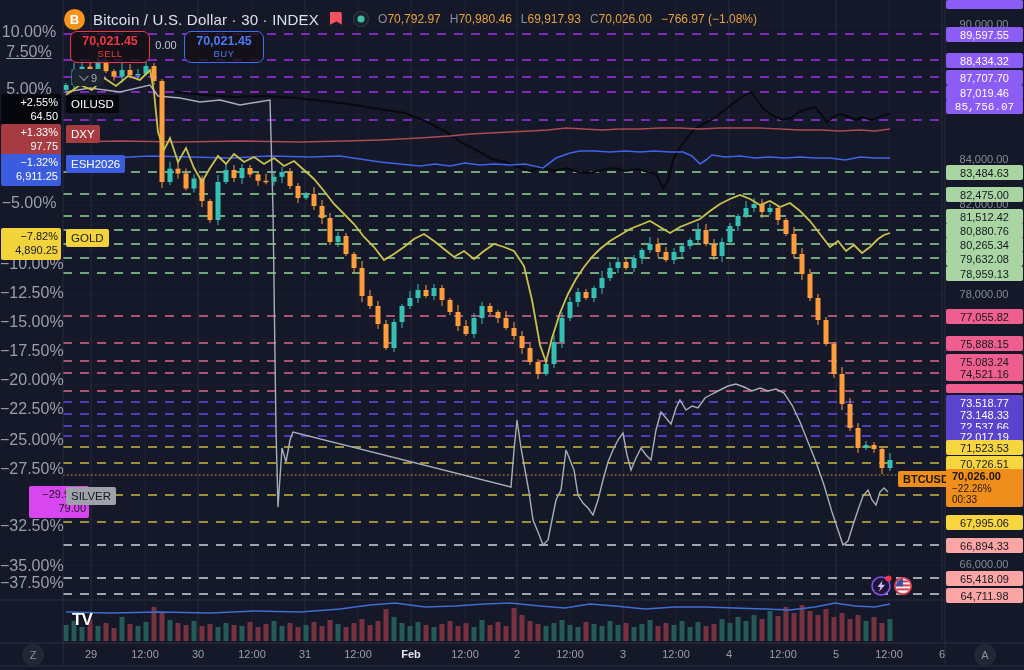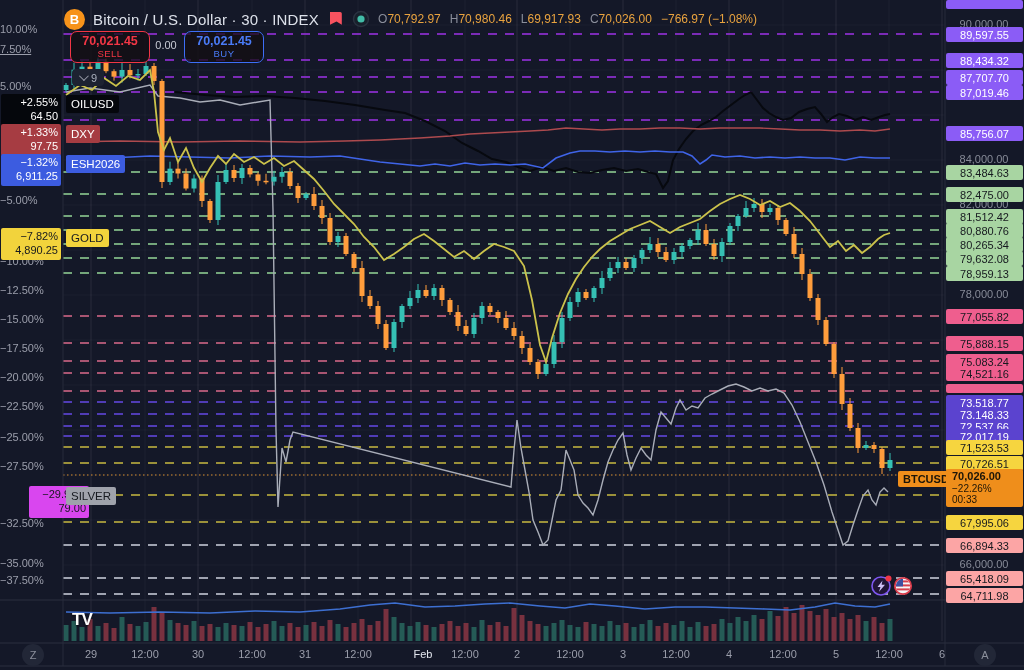--- a/index.html
+++ b/index.html
@@ -18,23 +18,23 @@
              display:flex;flex-direction:column;align-items:center;justify-content:center;line-height:1.1;z-index:30;cursor:pointer;}
   #sell-button{left:70px;border:1.5px solid #f23645;color:#f23645;}
   #buy-button{left:184px;border:1.5px solid #3d6ef7;color:#4a7bf7;}
   .trade-price{font-size:12.5px;font-weight:bold;} .trade-sub{font-size:9.5px;letter-spacing:.5px;}
   #spread{position:absolute;left:148px;top:39px;width:36px;text-align:center;color:#c7cad4;font-size:11px;z-index:30;}
   #interval-chip{position:absolute;left:72px;top:69px;height:17px;padding:0 7px;border-radius:4px;background:#1d2231;
                  color:#aab0bd;font-size:11px;display:flex;align-items:center;gap:5px;z-index:30;cursor:pointer;}
   #interval-chip .chev{width:6px;height:6px;border-right:1.5px solid #9598a5;border-bottom:1.5px solid #9598a5;
                  transform:rotate(45deg) translateY(-2px);}
   
-  .ltick{position:absolute;left:0;width:58px;text-align:left;color:#9b9eab;font-size:11px;z-index:5;}
+  .ltick{position:absolute;left:0;width:58px;text-align:center;color:#9b9eab;font-size:16px;z-index:5;}
   .ttick{position:absolute;top:648px;transform:translateX(-50%);color:#9b9eab;font-size:11px;z-index:5;}
-  .ttick.bold{color:#e3e6ee;font-weight:normal;margin-left:12px;}
+  .ttick.bold{color:#e3e6ee;font-weight:bold;}
   .rtick{position:absolute;left:946px;width:76px;text-align:center;color:#878b98;font-size:11px;z-index:4;}
   
   .plabel{position:absolute;left:946px;width:77px;height:15px;border-radius:2px;font-size:11px;
           display:flex;align-items:center;justify-content:center;z-index:6;}
   .lab-purple{background:#8b5cf6;color:#fff;}
   .lab-violet{background:#5b43cf;color:#fff;}
   .lab-green{background:#a8d5a2;color:#16191f;}
   .lab-pink{background:#ef5e8e;color:#16191f;}
   .lab-yellow{background:#f6d53f;color:#16191f;}
   .lab-white{background:#fca5a5;color:#16191f;}
@@ -527,21 +527,21 @@
       <div class="rtick" style="top: 18px;">90,000.00</div>
       <div class="rtick" style="top: 153px;">84,000.00</div>
       <div class="rtick" style="top: 198px;">82,000.00</div>
       <div class="rtick" style="top: 288px;">78,000.00</div>
       <div class="rtick" style="top: 558px;">66,000.00</div>
       <div class="plabel lab-purple" style="top: 0px; height: 9px;"></div>
       <div class="plabel lab-purple" style="top: 27px;">89,597.55</div>
       <div class="plabel lab-purple" style="top: 53px;">88,434.32</div>
       <div class="plabel lab-purple" style="top: 70px;">87,707.70</div>
       <div class="plabel lab-purple" style="top: 85px;">87,019.46</div>
-      <div class="plabel lab-purple" style="top: 126px;">85,756.07</div>
+      <div class="plabel lab-purple" style="top: 99px; font-family: Liberation Mono, monospace;">85,756.07</div>
       <div class="plabel lab-green" style="top: 165px;">83,484.63</div>
       <div class="plabel lab-green" style="top: 187px;">82,475.00</div>
       <div class="plabel lab-green" style="top: 209px;">81,512.42</div>
       <div class="plabel lab-green" style="top: 223px;">80,880.76</div>
       <div class="plabel lab-green" style="top: 237px;">80,265.34</div>
       <div class="plabel lab-green" style="top: 251px;">79,632.08</div>
       <div class="plabel lab-green" style="top: 266px;">78,959.13</div>
       <div class="plabel lab-pink" style="top: 309px;">77,055.82</div>
       <div class="plabel lab-pink" style="top: 336px;">75,888.15</div>
       <div class="plabel lab-pink" style="top: 354px;">75,083.24</div>

